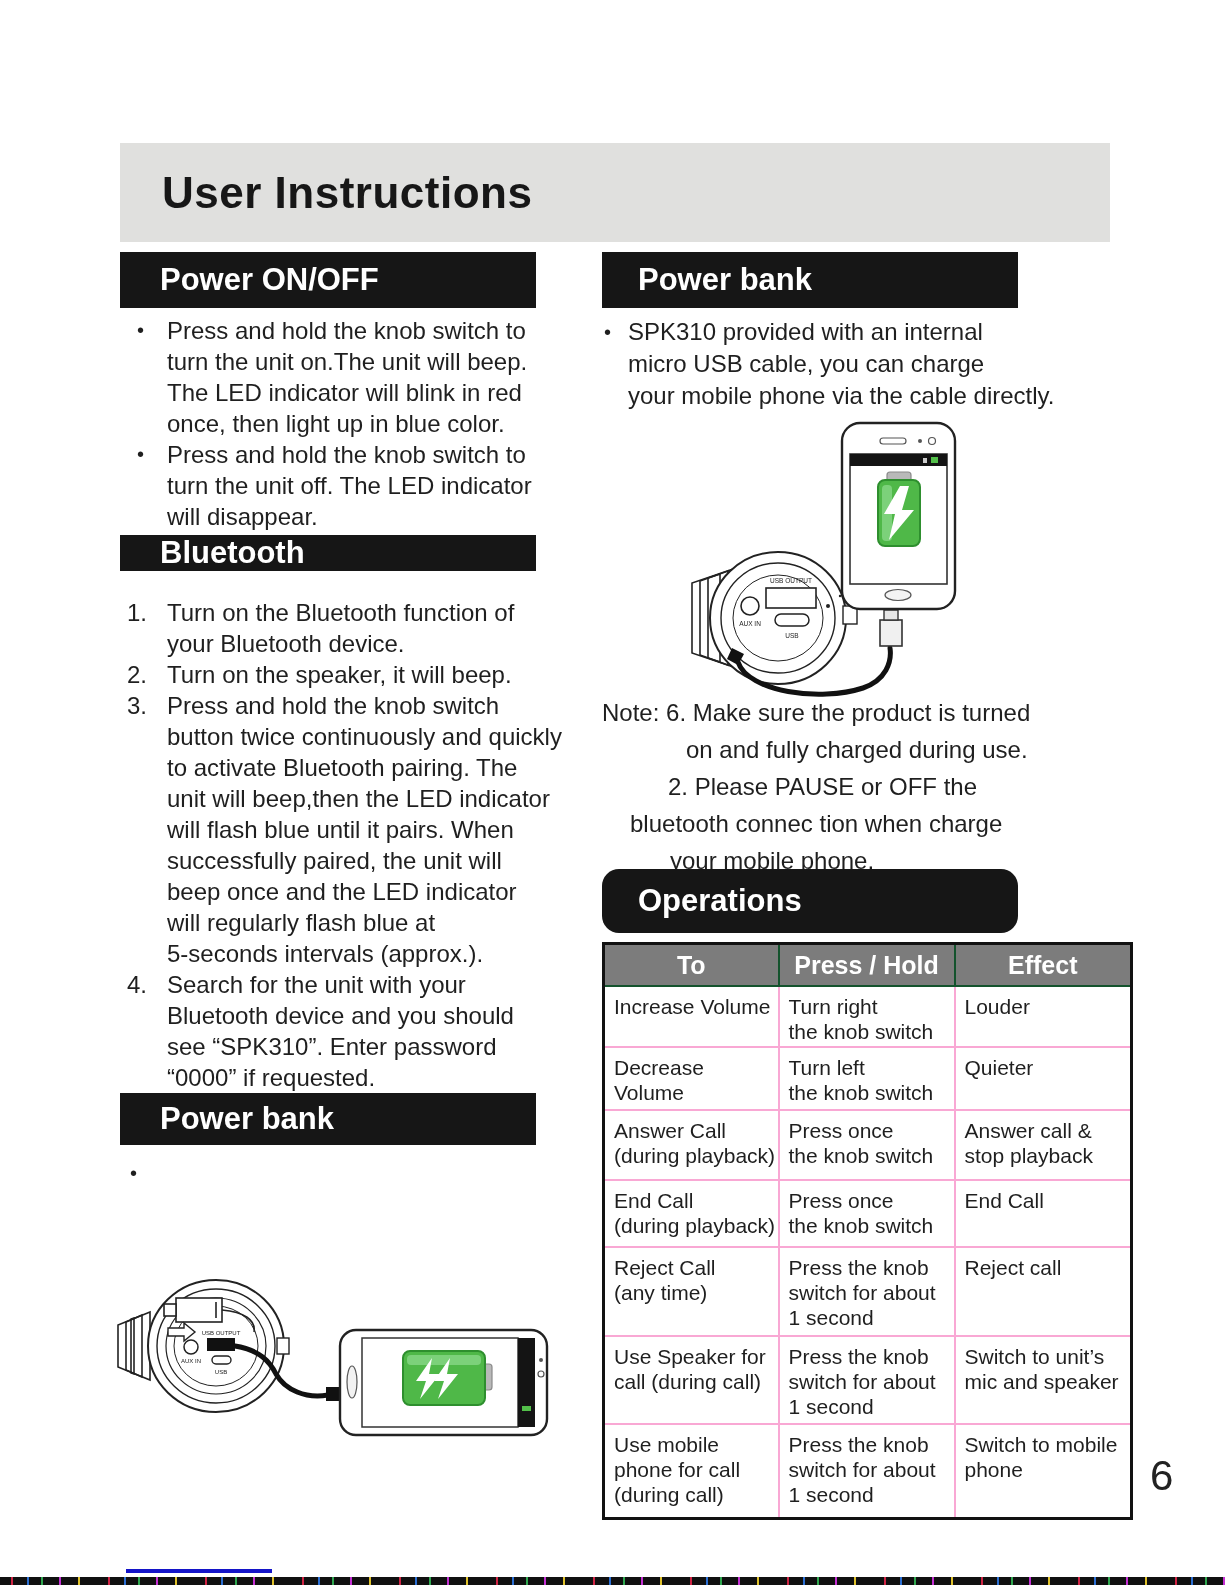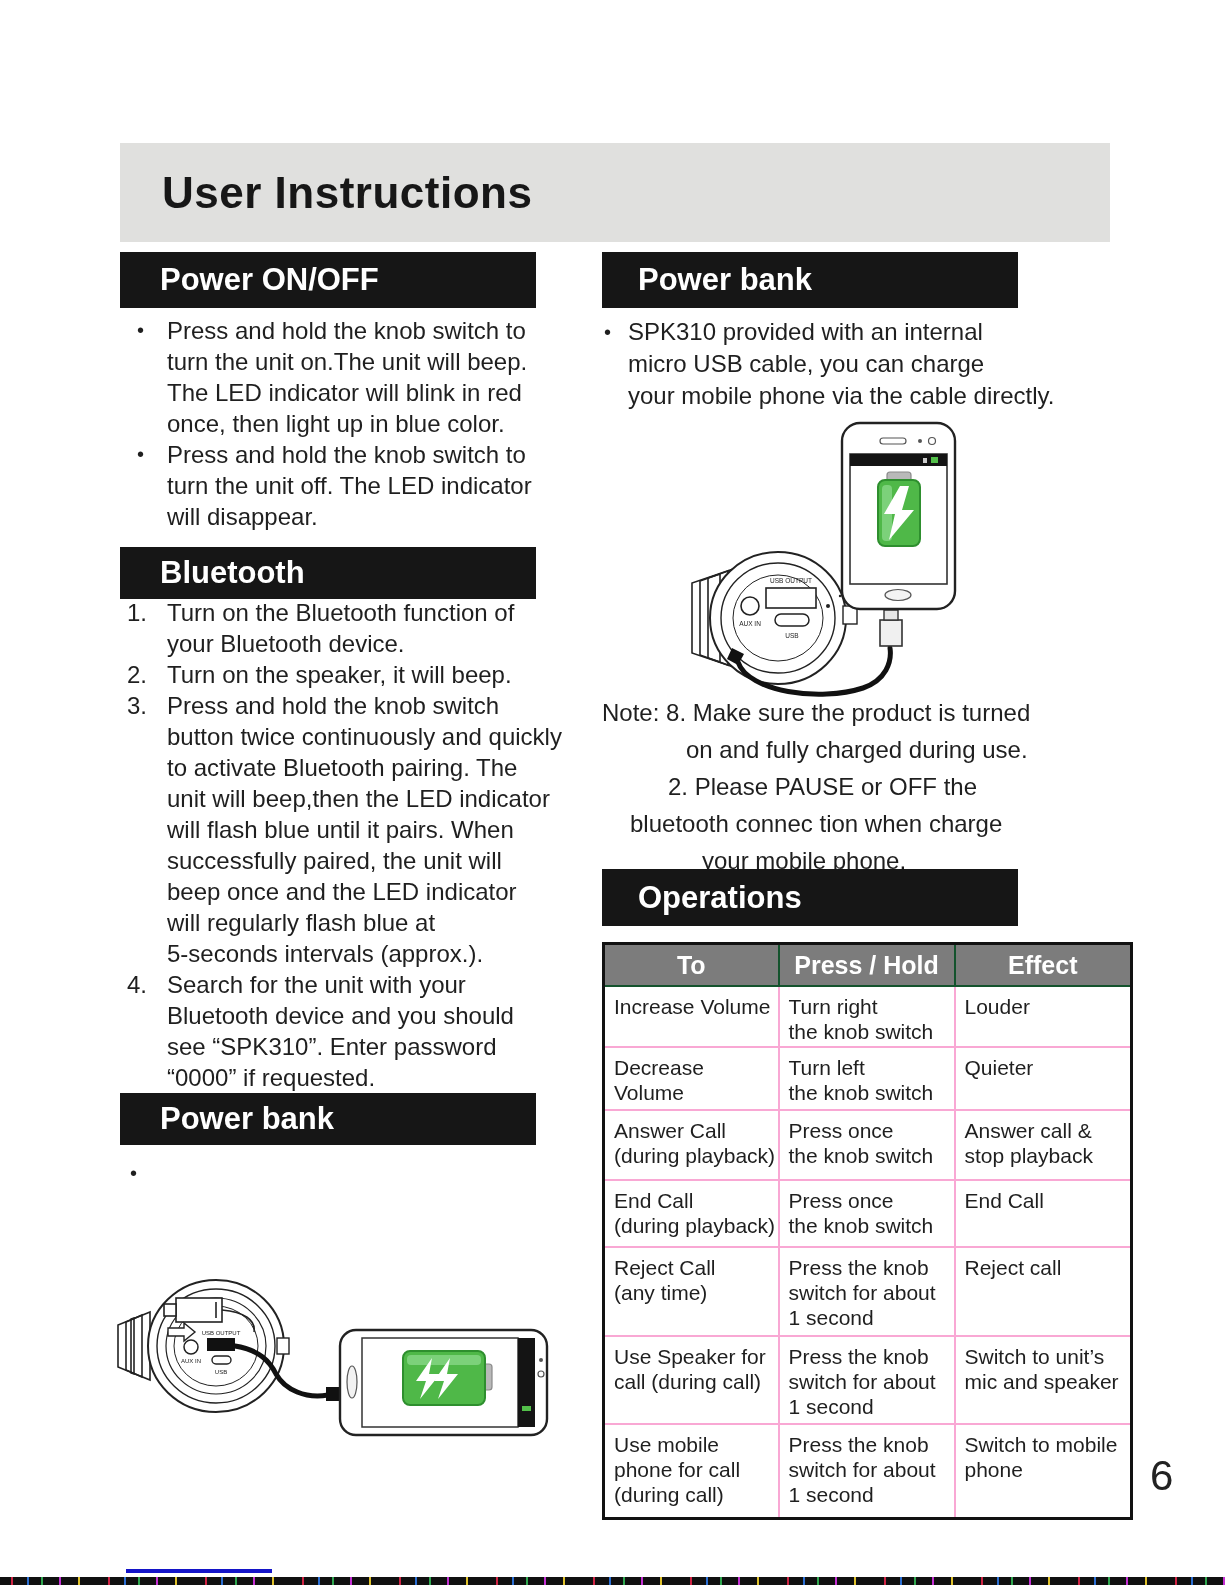--- a/index.html
+++ b/index.html
@@ -26,21 +26,21 @@
   .tx{white-space:pre-line;font-size:24px;}
   .lh31{line-height:31px;} .lh32{line-height:32px;} .lh34{line-height:34px;}
   
   .list-r .mk{flex:0 0 26px;width:26px;padding-left:4px;}
   
   .note{left:602px;top:694px;width:545px;font-size:24px;line-height:37px;}
   .note .nl{white-space:nowrap;}
   .note .nl:nth-child(2){margin-left:84px;}
   .note .nl:nth-child(3){margin-left:66px;}
   .note .nl:nth-child(4){margin-left:28px;}
-  .note .nl:nth-child(5){margin-left:100px;}
+  .note .nl:nth-child(5){margin-left:68px;}
   
   table.ops{border-collapse:collapse;table-layout:fixed;position:absolute;left:602px;top:942px;
     border:3px solid #111;}
   table.ops col:nth-child(1){width:175px;}
   table.ops col:nth-child(2){width:176px;}
   table.ops col:nth-child(3){width:177px;}
   table.ops th{background:#7c7c7c;color:#fff;font-size:25px;font-weight:bold;
     border:2px solid #14532d;height:38px;text-align:center;vertical-align:middle;}
   table.ops td{border:2px solid #f9a8d4;font-size:21px;line-height:25px;vertical-align:top;
     padding:7px 2px 2px 9px;white-space:pre-line;}
@@ -80,21 +80,21 @@
 once, then light up in blue color.</div>
     </div>
     <div class="li">
       <span class="mk bullet">•</span>
       <div class="tx lh31">Press and hold the knob switch to
 turn the unit off. The LED indicator
 will disappear.</div>
     </div>
   </div>
 
-  <div class="abs hbar hbar-l" style="top:547px;height:52px;">
+  <div class="abs hbar hbar-l" style="top:535px;height:36px;">
     <div class="t" style="padding-left:40px;">Bluetooth</div>
   </div>
 
   <div class="abs list lh31" style="left:120px;top:597px;">
     <div class="li">
       <span class="mk">1.</span>
       <div class="tx lh31">Turn on the Bluetooth function of
 your Bluetooth device.</div>
     </div>
     <div class="li">
@@ -249,28 +249,28 @@
       <g>
         <rect x="259" y="62" width="24" height="10" rx="3" fill="#b9b9b9" stroke="#8a8a8a" stroke-width="1.2"></rect>
         <rect x="250" y="70" width="42" height="66" rx="7" fill="#4fb848" stroke="#2e8f2e" stroke-width="2"></rect>
         <rect x="254" y="75" width="10" height="56" rx="4" fill="#7cd17a"></rect>
         <polygon points="272,76 256,104 267,104 261,130 286,100 274,100 281,76" fill="#fff"></polygon>
       </g>
     </g>
   </svg>
 
   <div class="abs note">
-    <div class="nl">Note: 8. Make sure the product is turned</div>
+    <div class="nl">Note: 6. Make sure the product is turned</div>
     <div class="nl">on and fully charged during use.</div>
     <div class="nl">2. Please PAUSE or OFF the</div>
     <div class="nl">bluetooth connec tion when charge</div>
     <div class="nl">your mobile phone.</div>
   </div>
 
-  <div class="abs hbar hbar-r" style="top:869px;height:57px;">
+  <div class="abs hbar hbar-r" style="top:869px;height:64px;border-radius:17px;">
     <div class="t" style="padding-left:36px;">Operations</div>
   </div>
 
   <table class="ops">
     <colgroup>
         <col>
         <col>
         <col>
       </colgroup>
     <tbody>

